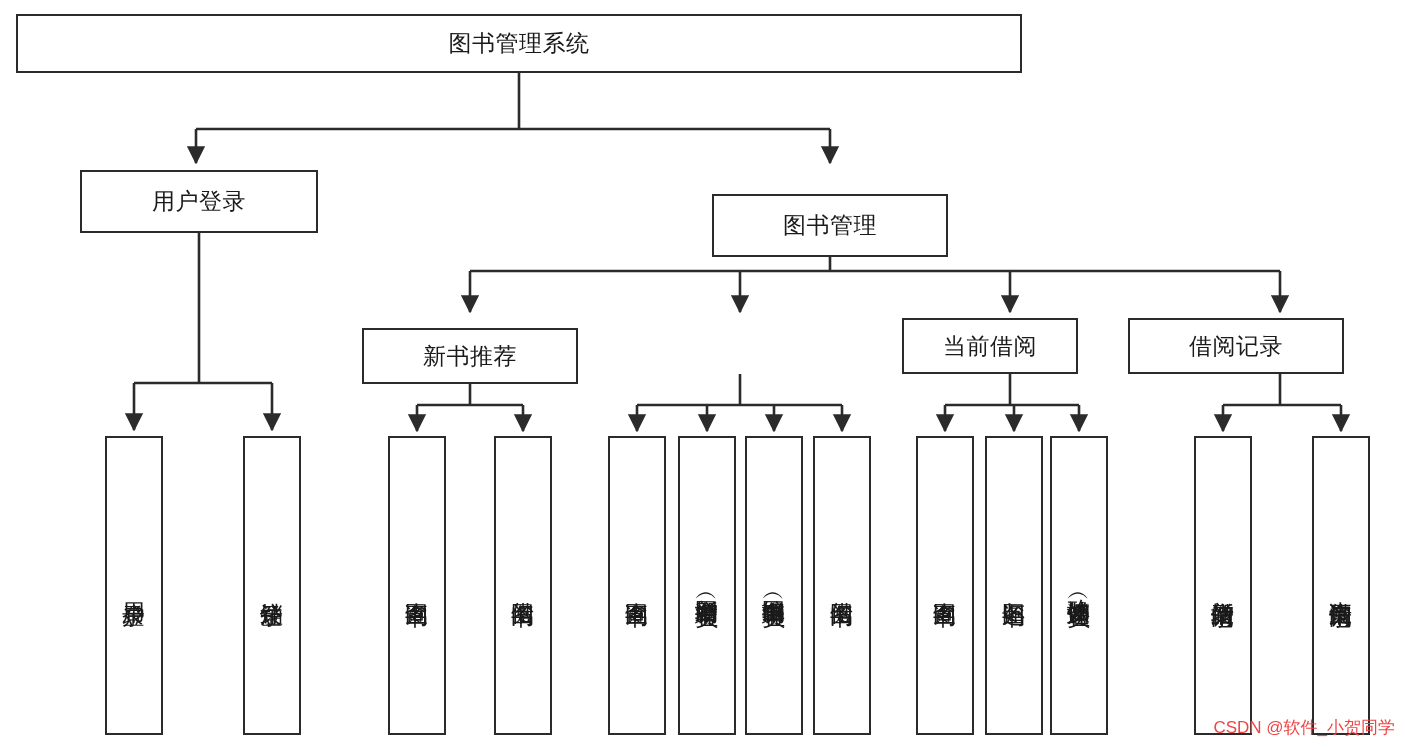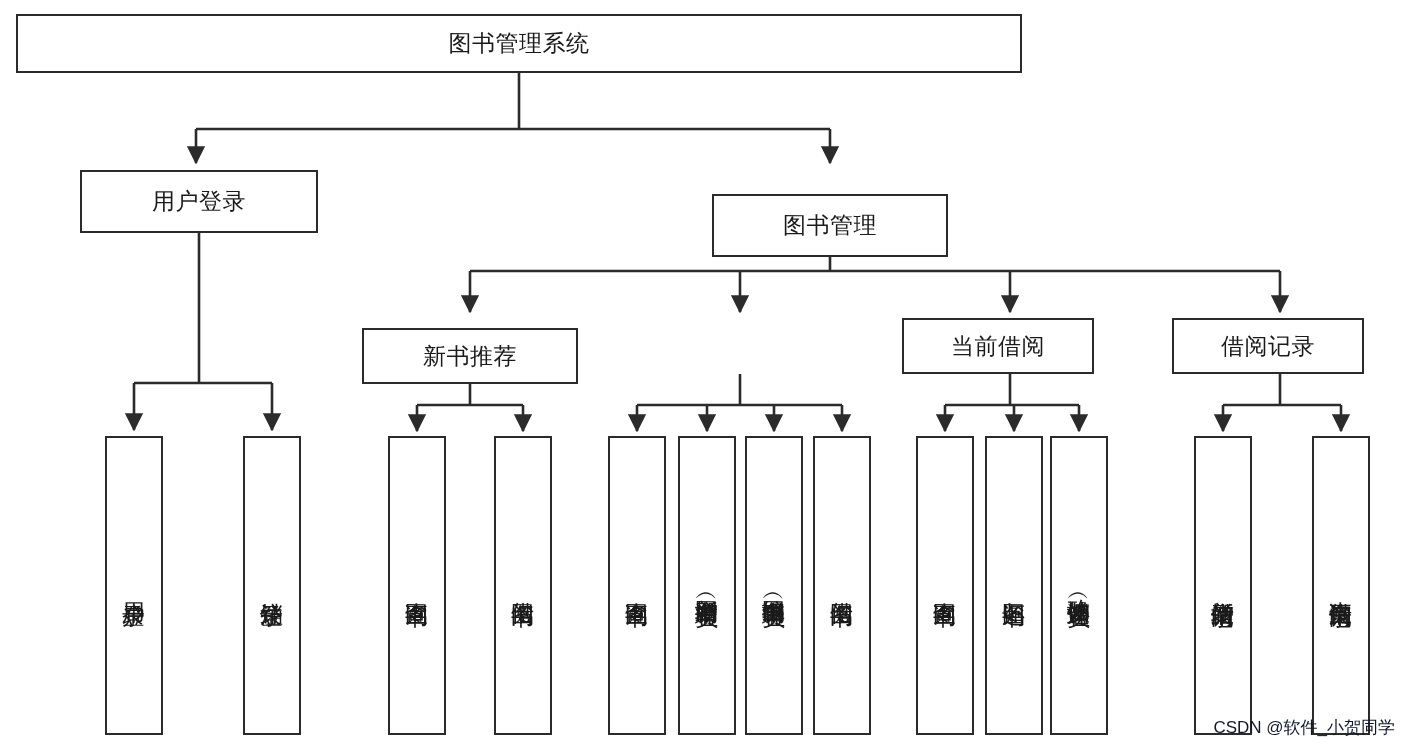--- a/index.html
+++ b/index.html
@@ -61,21 +61,21 @@
     line-height: 1.22;
     letter-spacing: 1px;
     max-height: 100%;
     white-space: normal;
   }
   #watermark {
     position: absolute;
     right: 10px;
     bottom: 8px;
     font-size: 17px;
-    color: #0f172a;
+    color: #ef4444;
     z-index: 9;
     white-space: nowrap;
     font-family: "Liberation Sans", "DejaVu Sans", sans-serif;
   }
 </style>
 </head>
 <body>
 
 <div id="diagram-root">
 
@@ -136,24 +136,24 @@
   <div class="node horizontal" style="left:80px; top:170px; width:238px; height:63px;">
     <span class="node-label">用户登录</span>
   </div>
   <div class="node horizontal" style="left:712px; top:170px; width:236px; height:63px;margin-top:24px;">
     <span class="node-label">图书管理</span>
   </div>
 
   <div class="node horizontal" style="left:362px; top:328px; width:216px; height:56px;">
     <span class="node-label">新书推荐</span>
   </div>
-  <div class="node horizontal" style="left:902px; top:318px; width:192px; height:56px;">
+  <div class="node horizontal" style="left:902px; top:318px; width:176px; height:56px;">
     <span class="node-label">当前借阅</span>
   </div>
-  <div class="node horizontal" style="left:1172px; top:318px; width:192px; height:56px;">
+  <div class="node horizontal" style="left:1128px; top:318px; width:216px; height:56px;">
     <span class="node-label">借阅记录</span>
   </div>
 
   <div class="node vertical" style="left:105px; top:436px; width:58px; height:299px;">
     <span class="node-label">用户登录</span>
   </div>
   <div class="node vertical" style="left:243px; top:436px; width:58px; height:299px;">
     <span class="node-label">注销登录</span>
   </div>
 

